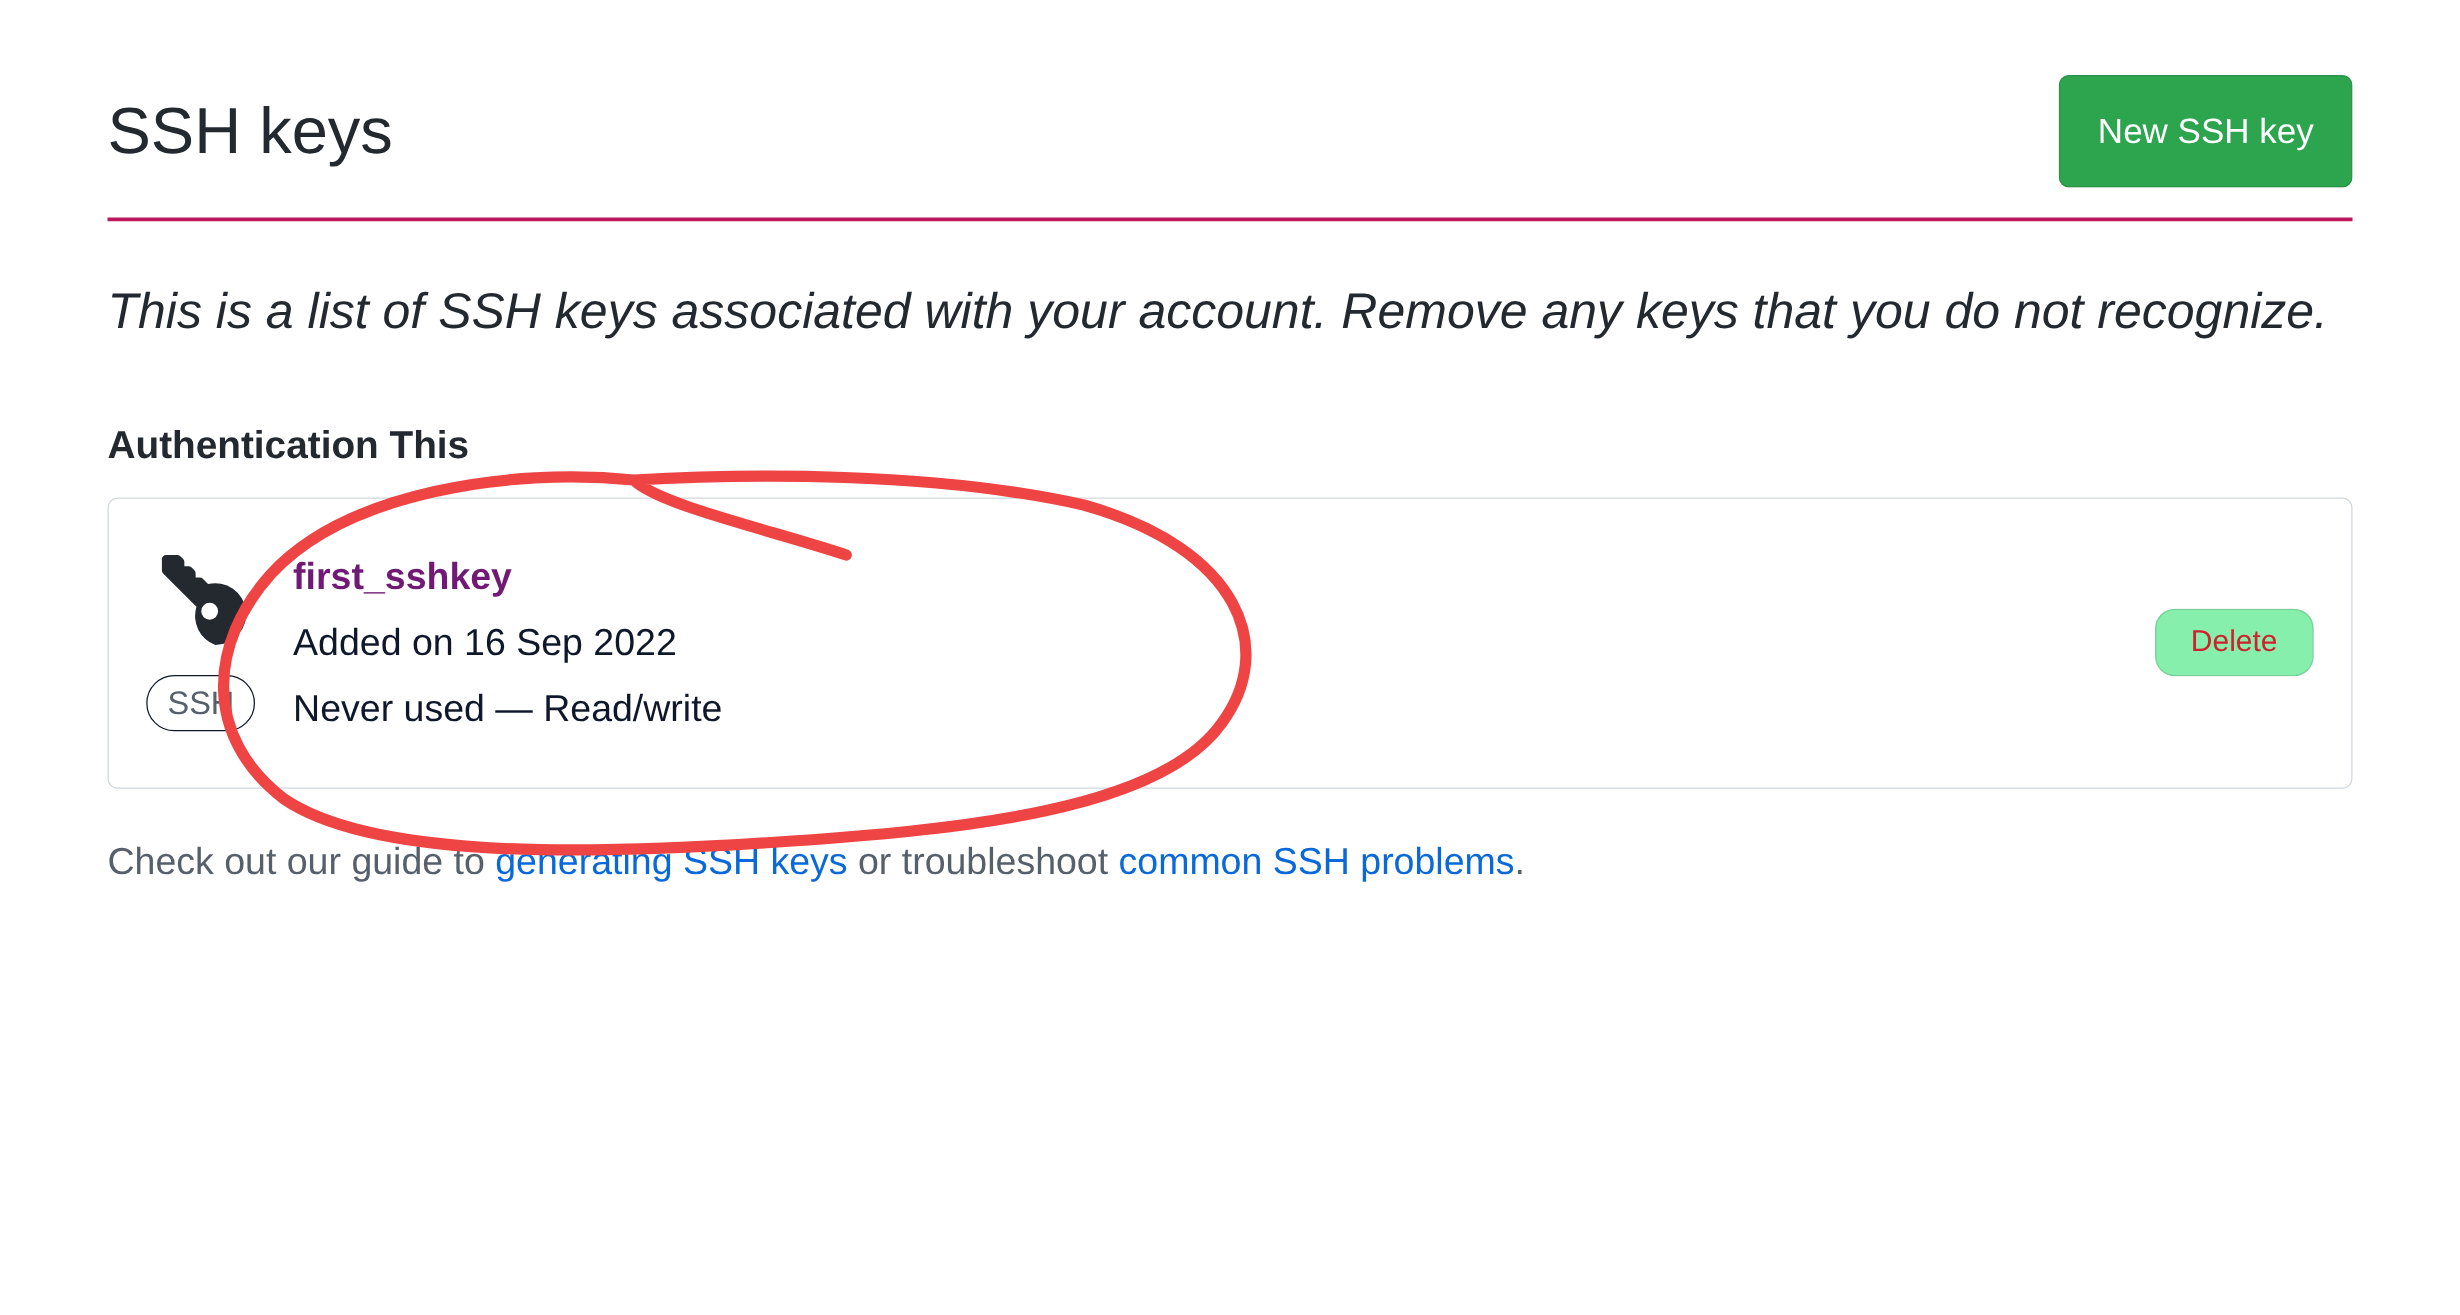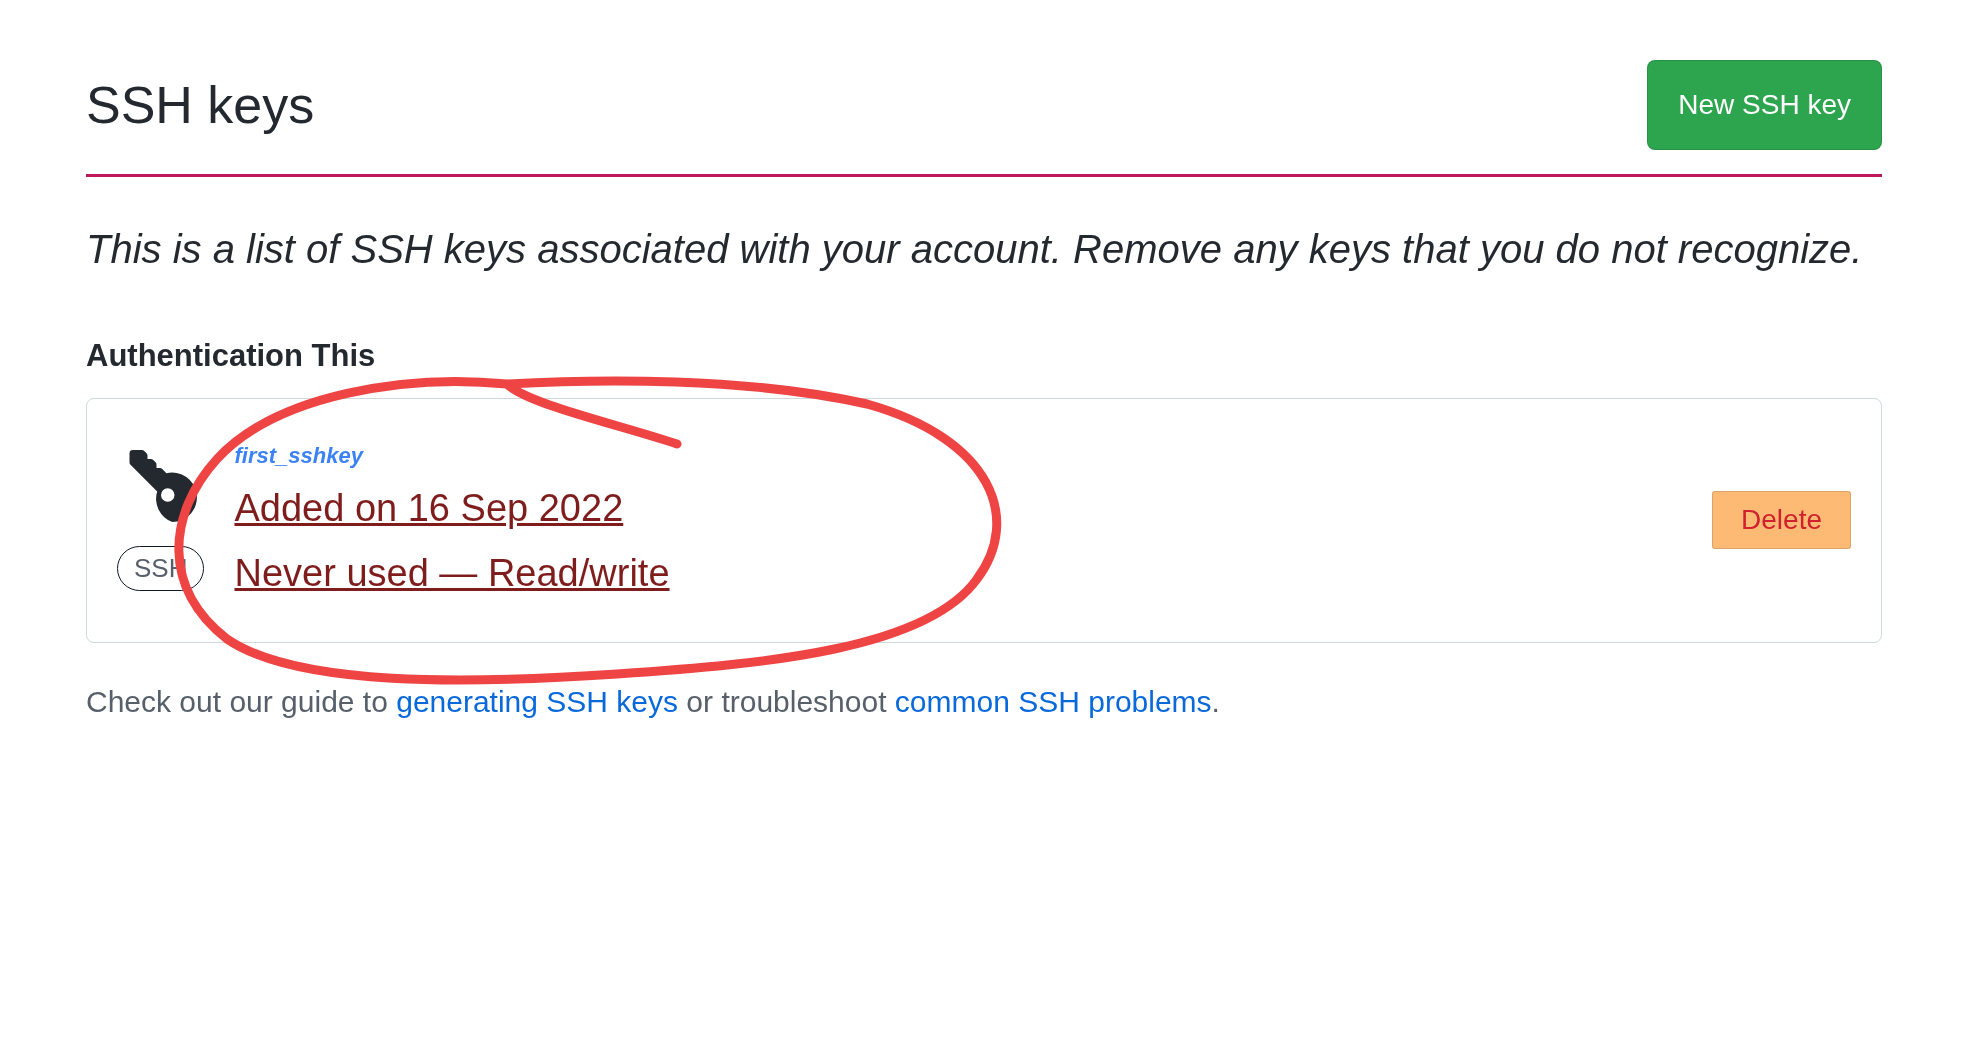--- a/index.html
+++ b/index.html
@@ -76,42 +76,40 @@
       color: #57606a;
       background: #ffffff;
     }
     .key-details {
       flex: 1;
       display: flex;
       flex-direction: column;
       gap: 8px;
     }
     .key-name {
-      font-size: 22px;
+      font-size: 30px;
       font-weight: 600;
-      color: #3b82f6;
-      font-style: italic;
+      color: #701a75;
     }
     .key-fingerprint {
       font-family: ui-monospace, SFMono-Regular, "SF Mono", Menlo, Consolas, monospace;
       font-size: 28px;
       color: #24292f;
     }
     .key-meta {
-      font-size: 38px;
-      color: #7f1d1d;
-      text-decoration: underline;
+      font-size: 30px;
+      color: #0f172a;
     }
     .btn-delete {
-      background: #fdba74;
+      background: #86efac;
       color: #cf222e;
       border: 1px solid rgba(27,31,36,0.15);
-      border-radius: 3px;
+      border-radius: 16px;
       padding: 12px 28px;
-      font-size: 28px;
+      font-size: 24px;
       font-weight: 500;
       cursor: pointer;
       flex-shrink: 0;
     }
     .footer-text {
       margin-top: 36px;
       font-size: 30px;
       color: #57606a;
     }
     .link {

